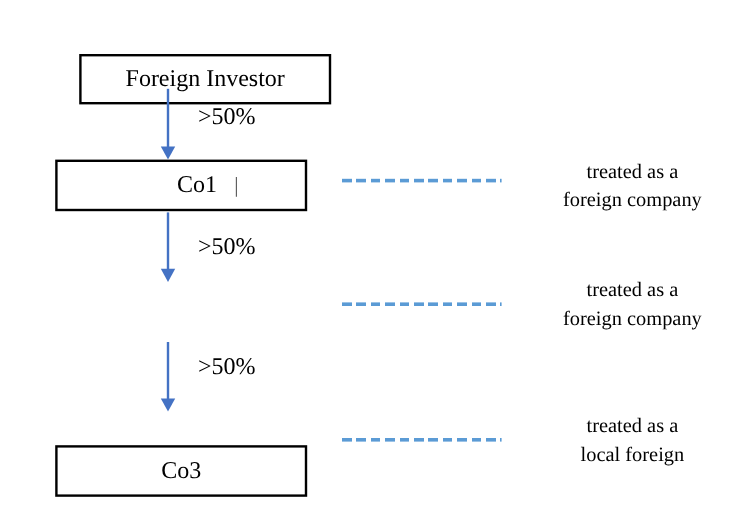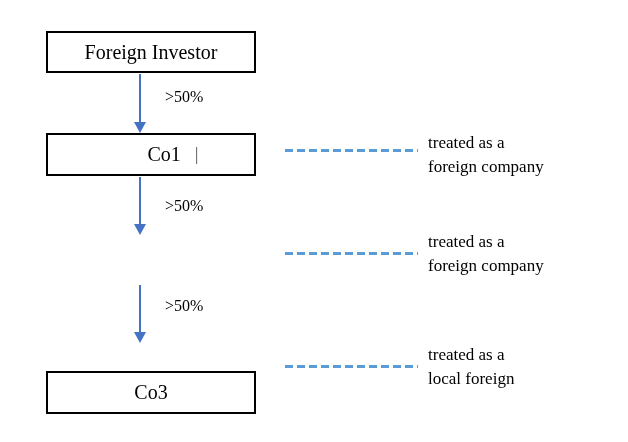--- a/index.html
+++ b/index.html
@@ -23,21 +23,21 @@
     height: 43px;
     box-sizing: border-box;
     border: 2px solid var(--box-border, #000000);
     background: #ffffff;
     display: flex;
     align-items: center;
     justify-content: center;
     font-size: 20px;
     white-space: pre;
   }
-  .box-1 { top: 31px; height: 42px; }
+  .box-1 { top: 45px; height: 42px; margin-left: 20px; }
   .box-2 { top: 133px; padding-left: 44px; }
   .box-3 { top: 240px; }
   .box-4 { top: 347px; margin-top: 24px; }
   .cursor-bar {
     font-size: 18px;
     margin-left: 14px;
     font-weight: 400;
     transform: scaleX(0.7);
   }
   .arrow-line {
@@ -57,21 +57,21 @@
     border-left: 6px solid transparent;
     border-right: 6px solid transparent;
     border-top: 11px solid var(--arrow, #4472C4);
   }
   .arrow-head-1 { top: 122px; }
   .arrow-head-2 { top: 224px; }
   .arrow-head-3 { top: 332px; }
   .pct-label {
     position: absolute;
     left: 165px;
-    font-size: 16px;
+    font-size: 20px;
     line-height: 24px;
   }
   .pct-1 { top: 85px; }
   .pct-2 { top: 194px; }
   .pct-3 { top: 294px; }
   .dash-line {
     position: absolute;
     left: 285px;
     width: 133px;
     height: 3px;
@@ -81,24 +81,25 @@
       var(--dash, #5B9BD5) 8px,
       transparent 8px,
       transparent 12px
     );
   }
   .dash-1 { top: 149px; }
   .dash-2 { top: 252px; }
   .dash-3 { top: 365px; }
   .annotation {
     position: absolute;
-    left: 428px;
+    left: 442px;
     width: 170px;
     font-size: 17px;
     line-height: 24px;
+    text-align: center;
   }
   .ann-1 { top: 131px; }
   .ann-2 { top: 230px; }
   .ann-3 { top: 343px; }
 </style>
 </head>
 <body>
 
 <div class="canvas">
 

